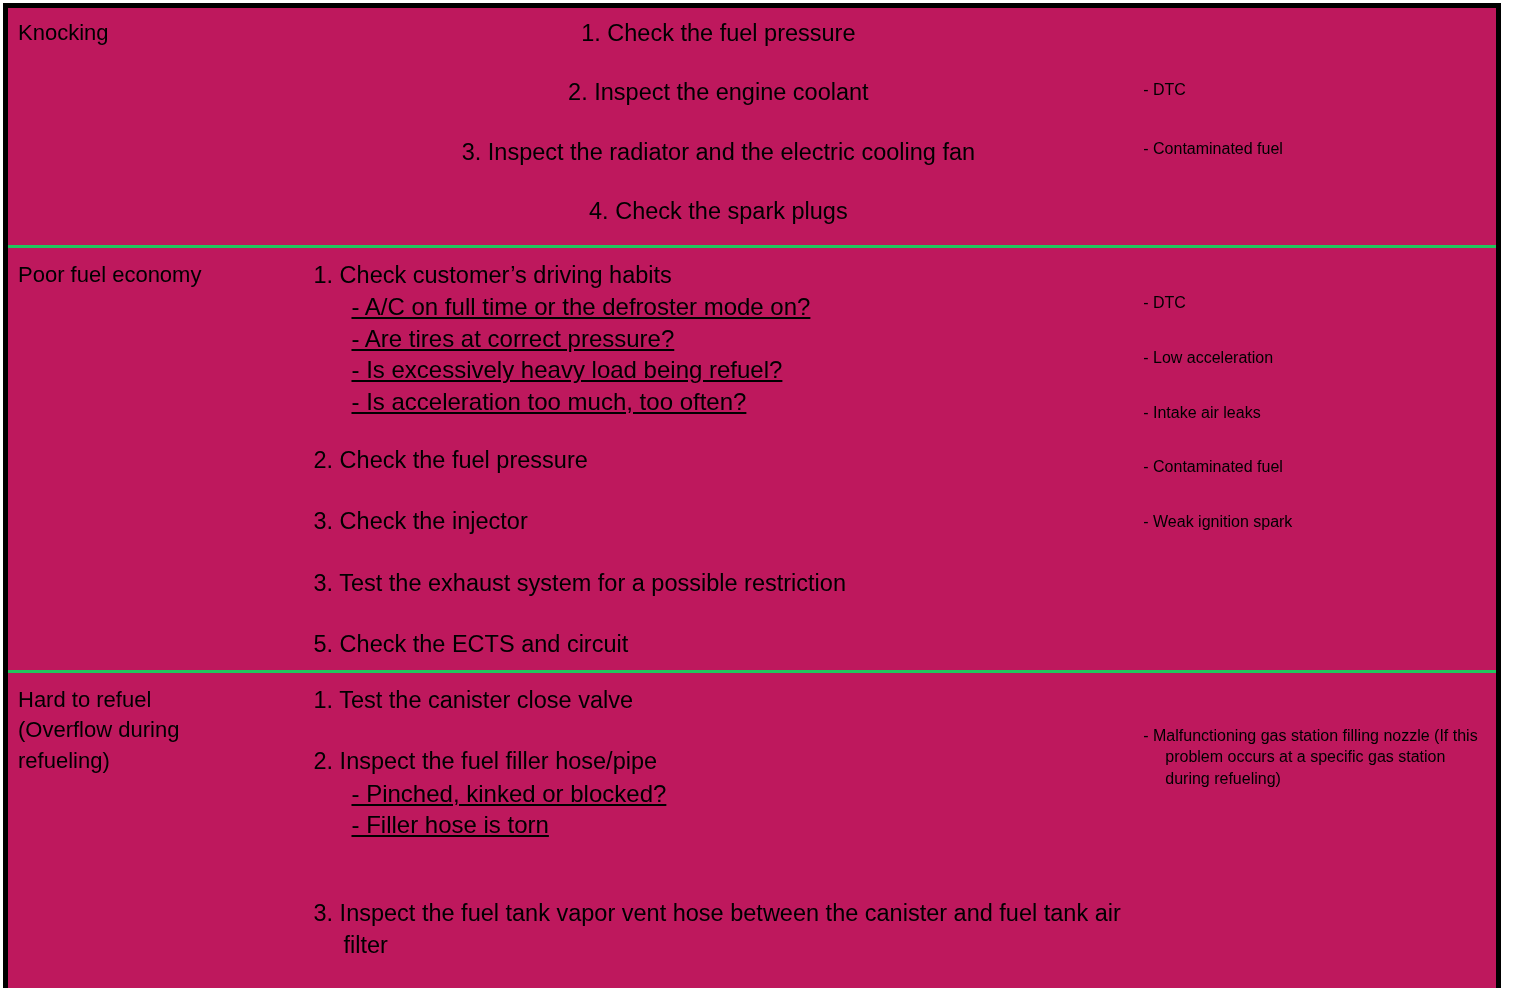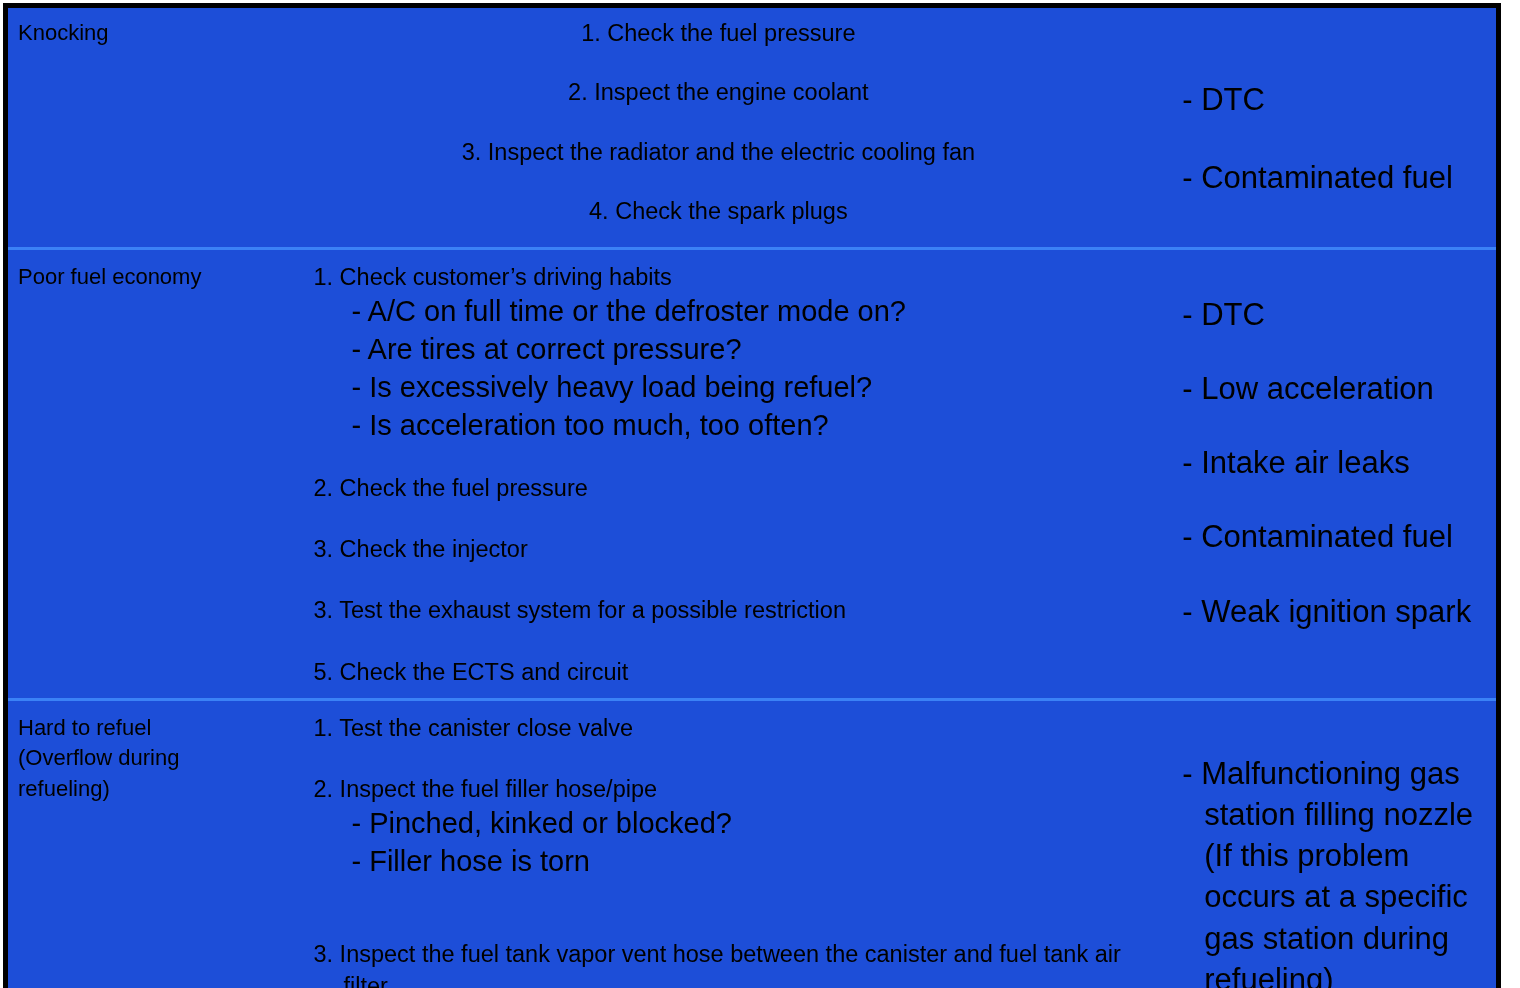--- a/index.html
+++ b/index.html
@@ -30,30 +30,30 @@
     border-collapse: collapse;
     table-layout: fixed;
     border: 5px solid #000000;
     background: #ffffff;
   }
 
   table.diag-table td {
     border: 0;
     vertical-align: top;
     padding: 0;
-    background: #1d4ed8;
+    background: #be185d;
   }
 
   
   col.c-symptom { width: 297px; }
   col.c-proc    { width: 827px; }
   col.c-cause   { width: 364px; }
 
   
-  tr.row + tr.row > td { border-top: 3px solid #3b82f6; }
+  tr.row + tr.row > td { border-top: 3px solid #22c55e; }
   td.col-proc  { border-left: 3px solid #000000; }
   td.col-cause { border-left: 3px solid #000000; }
 
   .cell-inner {
     padding: 8px 10px 10px 10px;
     font-size: 22px;
     line-height: 1.04;
   }
 
   
@@ -79,45 +79,45 @@
     padding-left: 30px;
     text-indent: -30px;
   }
   .proc-gap-lg { height: 28px; }
   .sub-list {
     list-style: none;
     margin: 0;
     padding: 0 0 0 38px;
   }
   .sub-item {
-    font-size: 29px;
+    font-size: 24px;
     line-height: 1.31;
     padding-left: 16px;
     text-indent: -16px;
     white-space: nowrap;
+    text-decoration: underline;
   }
 
   
   .cause-list {
     list-style: none;
     margin: 0;
     padding: 0;
   }
   .cause-item {
-    font-size: 31px;
+    font-size: 16px;
     line-height: 1.3;
     padding-left: 22px;
     text-indent: -22px;
-    margin-left: 39px;
   }
 
   
   .r1 .cell-inner { padding-top: 10px; }
   .r1 .proc-item { margin-bottom: 28px; text-align: center; }
-  .r1 .proc-item:last-child { margin-bottom: 0; }
+  .r1 .proc-item:last-child { margin-bottom: 8px; }
   .r1 .cause-inner { padding-top: 72px; }
   .r1 .cause-item { margin-bottom: 38px; }
 
   .r2 .cell-inner { padding-top: 12px; }
   .r2 .proc-item.has-sub { margin-bottom: 0; }
   .r2 .proc-item { margin-bottom: 30px; }
   .r2 .proc-item:last-child { margin-bottom: 0; margin-top: 20px; }
   .r2 .cause-inner { padding-top: 45px; }
   .r2 .cause-item { margin-bottom: 34px; }
   .r2 .cause-item:last-child { margin-bottom: 0; }

